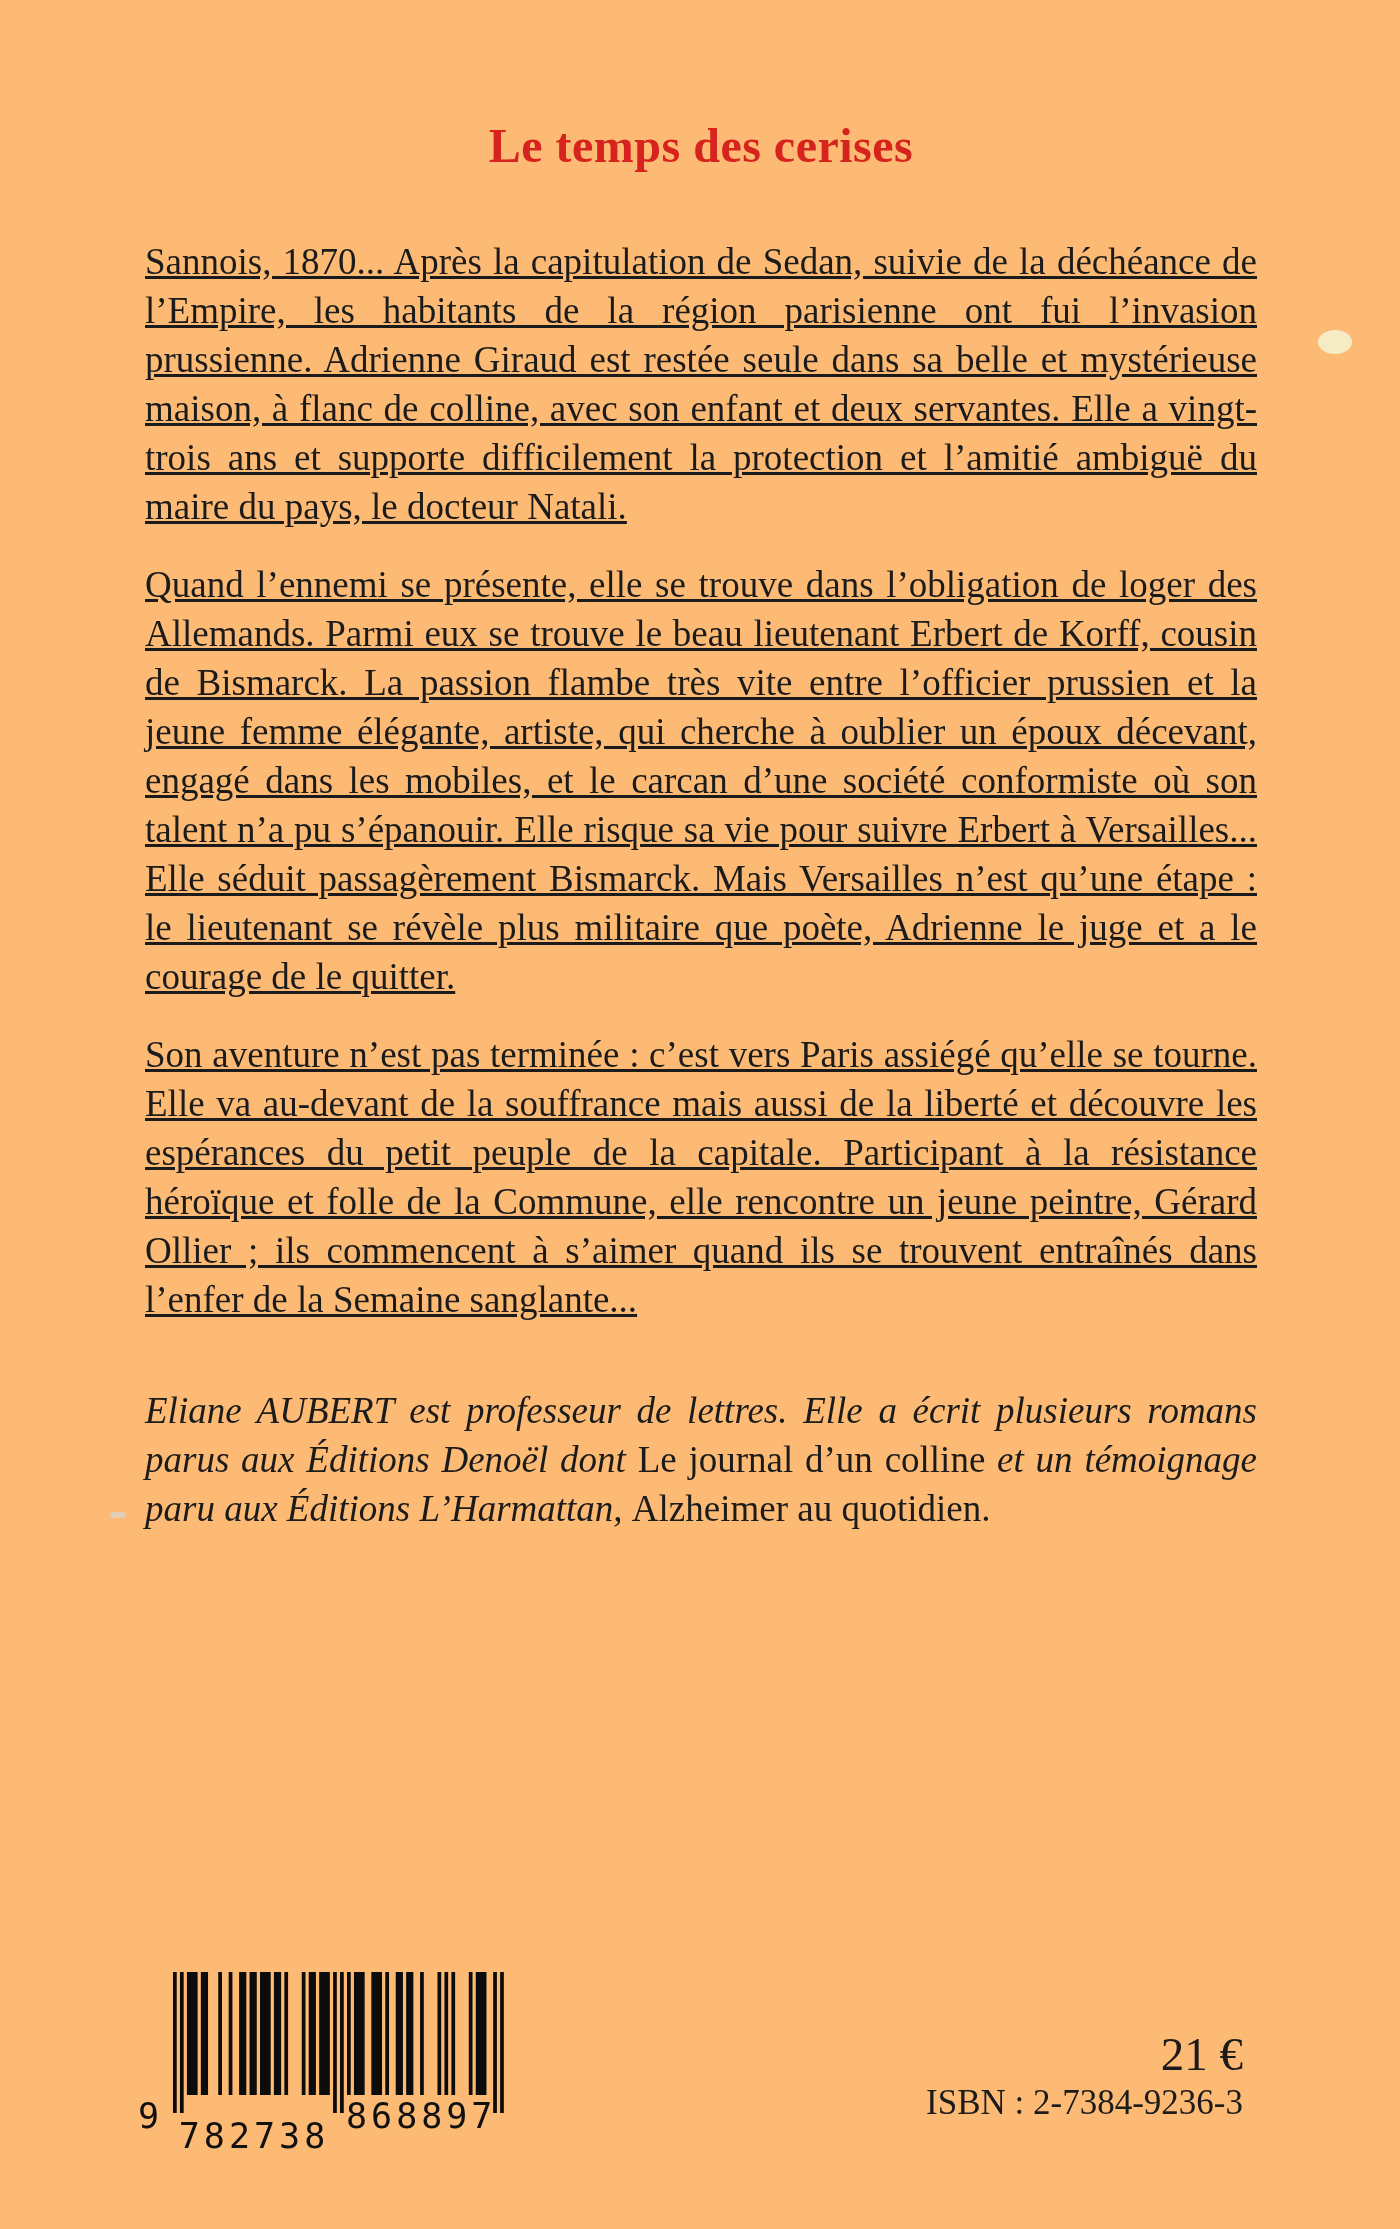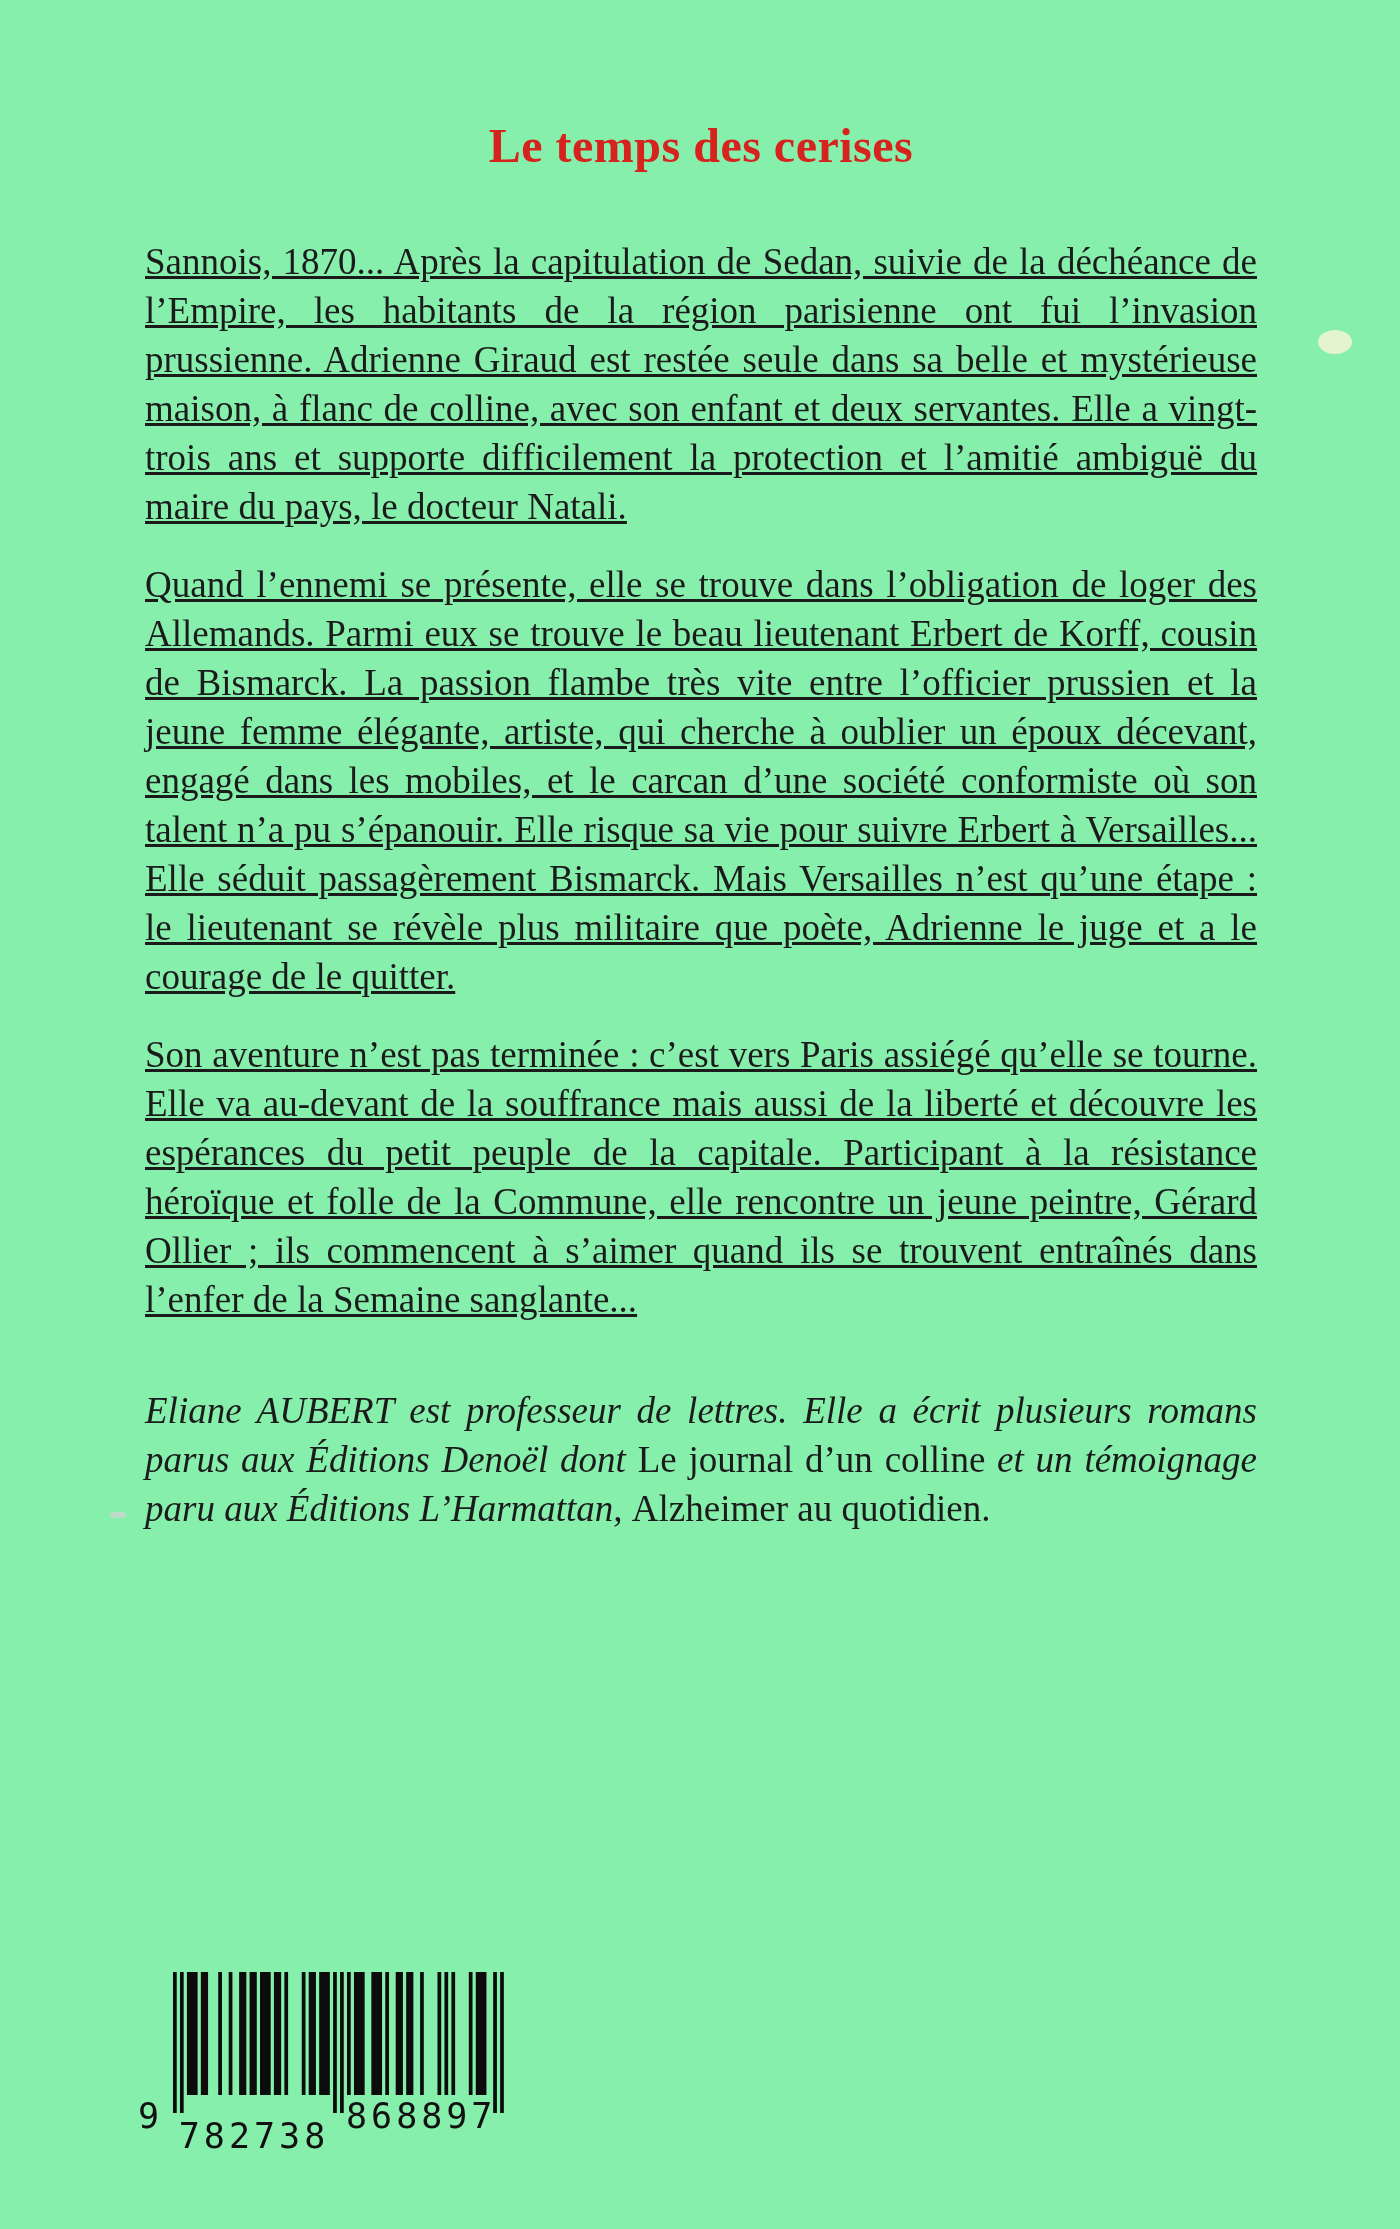--- a/index.html
+++ b/index.html
@@ -1,19 +1,19 @@
 <!DOCTYPE html>
 <html style="--accent: #d7231e;"><head>
 <meta charset="utf-8">
 <style>
   html,body{margin:0;padding:0;background:#e8e8e8;}
   .page{
     position:relative;
     width:1400px;height:2229px;
-    background:#86efac;
+    background:#fdba74;
     font-family:"Liberation Serif", serif;
     color:#1b1b1b;
     overflow:hidden;
     margin:0 auto;
   }
   .content{
     position:absolute;
     left:145px;top:0;width:1112px;
   }
   h1.title{
@@ -122,16 +122,20 @@
         <rect x="295.80" y="0" width="3.73" height="123" fill="#0c0c0c"></rect>
         <rect x="302.76" y="0" width="10.69" height="123" fill="#0c0c0c"></rect>
         <rect x="320.16" y="0" width="3.73" height="141" fill="#0c0c0c"></rect>
         <rect x="327.12" y="0" width="3.73" height="141" fill="#0c0c0c"></rect>
       </svg>
     <span class="bc-first">9</span>
     <span class="bc-left">782738</span>
     <span class="bc-right">868897</span>
   </div>
 
+  <div class="pricing">
+    <div class="price">21 €</div>
+    <div class="isbn">ISBN : 2-7384-9236-3</div>
+  </div>
 
   <div class="artifact artifact-right"></div>
   <div class="artifact artifact-left"></div>
 </div>
 
 </body></html>

